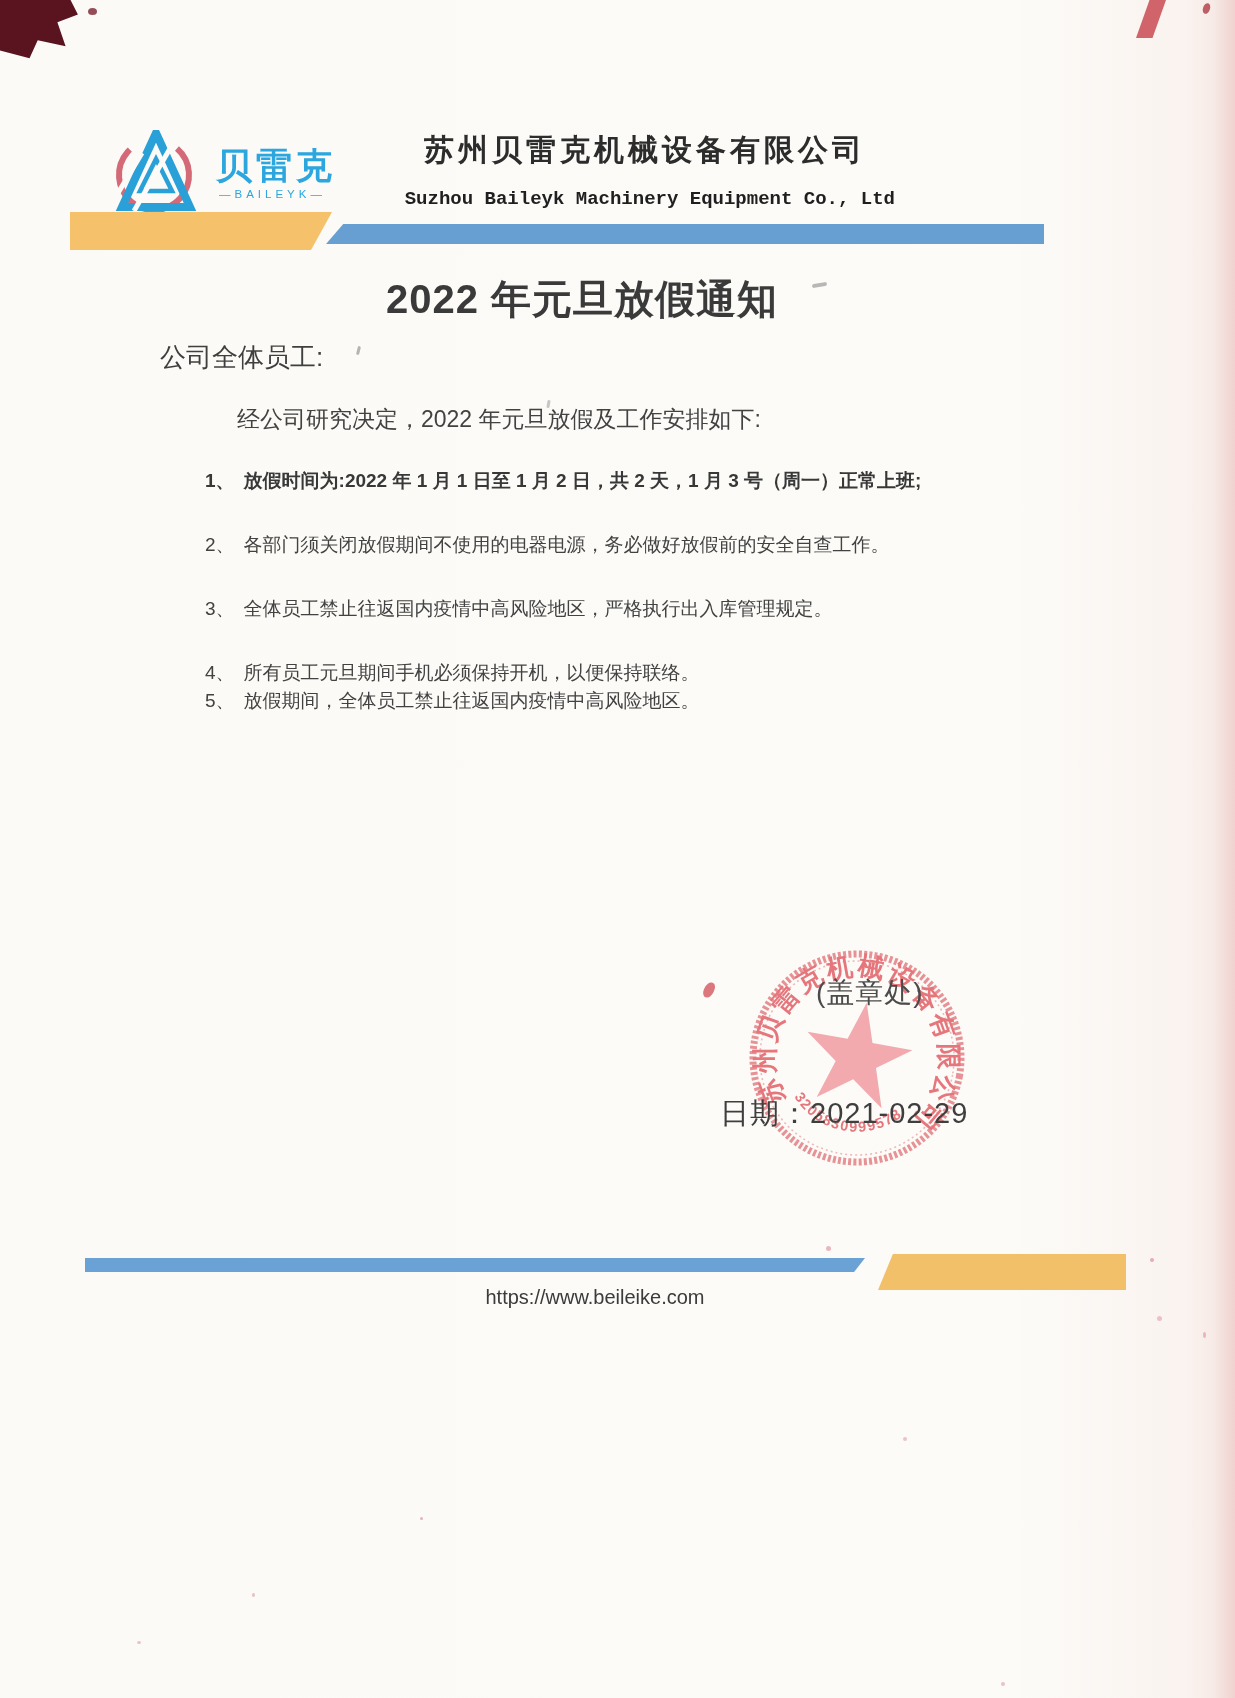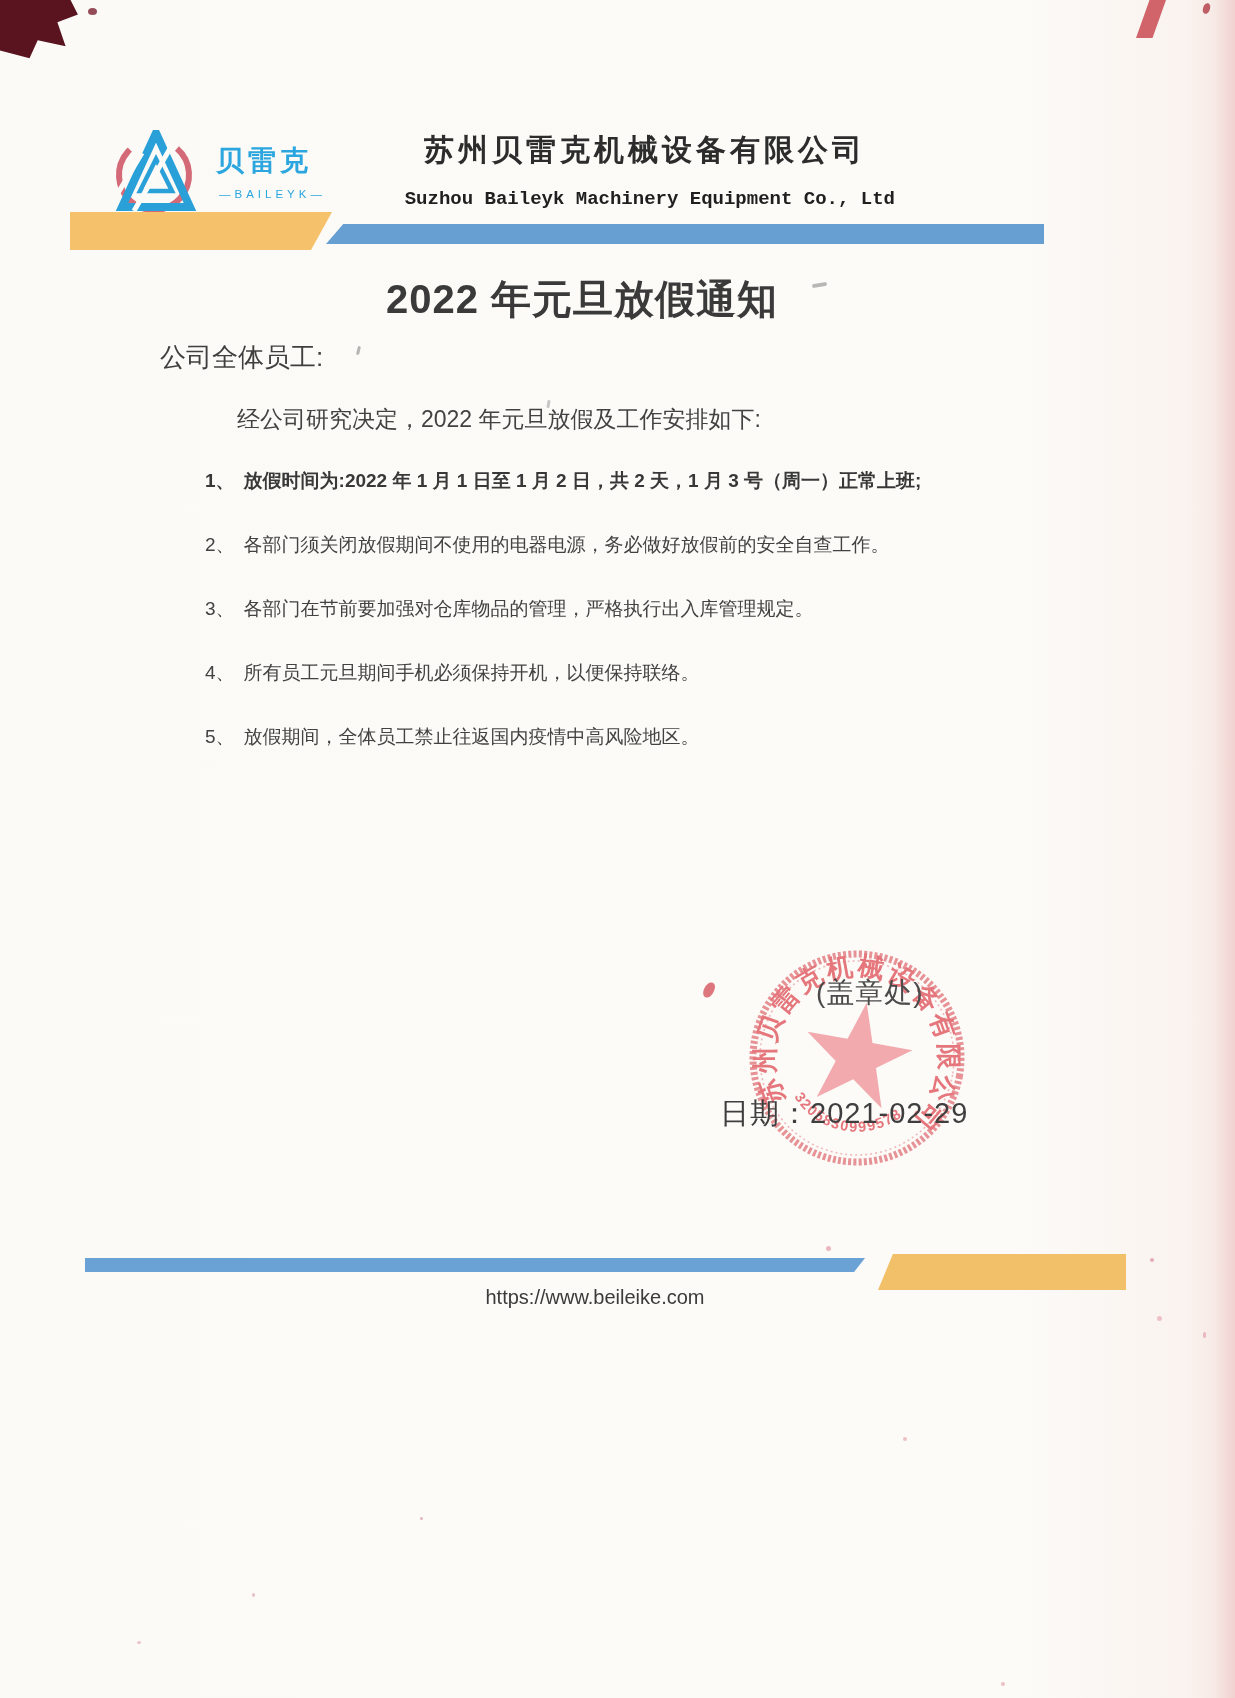--- a/index.html
+++ b/index.html
@@ -19,41 +19,41 @@
     clip-path:polygon(45% 0,100% 0,55% 100%,0 100%);}
   .tr-dot{left:1203px;top:3px;width:7px;height:11px;background:#b03a44;border-radius:50%;transform:rotate(18deg);opacity:.8;}
   .speck{border-radius:50%;}
   .mark-dash{left:812px;top:283px;width:15px;height:4px;background:#8a8a8a;opacity:.6;transform:rotate(-9deg);border-radius:2px;}
   .mark-apos{left:357px;top:346px;width:3px;height:9px;background:#8f8f8f;opacity:.65;transform:rotate(14deg);border-radius:2px;}
   .mark-comma{left:547px;top:400px;width:3px;height:8px;background:#9a9a9a;opacity:.55;transform:rotate(10deg);border-radius:2px;}
   .red-blob{left:704px;top:982px;width:10px;height:16px;background:#d4555e;opacity:.8;border-radius:60% 40% 55% 45%;transform:rotate(22deg);}
 
   
   .logo-svg{left:108px;top:130px;}
-  .logo-text{left:216px;top:142px;font-size:28px;font-weight:700;letter-spacing:4px;color:#2ba6df;}
+  .logo-text{left:216px;top:142px;font-size:36px;font-weight:700;letter-spacing:4px;color:#2ba6df;}
   .logo-sub{left:219px;top:188px;font-size:11.5px;letter-spacing:4px;color:#2ba6df;}
   .company-cn{left:420px;top:130px;width:450px;text-align:center;font-size:30px;font-weight:700;
     letter-spacing:4px;color:#2c2c2c;font-family:"Liberation Serif","DejaVu Serif",serif;}
   .company-en{left:395px;top:188px;width:500px;text-align:right;font-size:19px;font-weight:600;
     color:#1f1f1f;font-family:"Liberation Mono","DejaVu Sans Mono",monospace;}
   .bar{position:absolute;}
   .hdr-yellow{left:70px;top:212px;width:262px;height:38px;background:#f5c26b;
     clip-path:polygon(0 0,100% 0,92% 100%,0 100%);}
   .hdr-blue{left:326px;top:224px;width:718px;height:20px;background:#689fd3;
     clip-path:polygon(2.4% 0,100% 0,100% 100%,0 100%);}
 
   
   .title{left:0;top:272px;width:1164px;text-align:center;font-size:40px;font-weight:700;
     letter-spacing:1px;color:#3a3a3a;}
   .salutation{left:160px;top:340px;font-size:26px;color:#3f3f3f;}
   .intro{left:205px;top:404px;font-size:23px;color:#424242;margin-left:32px;}
   .item{left:205px;font-size:19px;color:#424242;}
   .item .num{margin-right:9px;}
   .item-bold{font-weight:700;color:#383838;}
-  .i1{top:468px;} .i2{top:532px;} .i3{top:596px;} .i4{top:660px;} .i5{top:724px;}
+  .i1{top:468px;} .i2{top:532px;} .i3{top:596px;} .i4{top:660px;} .i5{top:688px;}
 
   
   .stamp-svg{left:737px;top:938px;opacity:.88;}
   .seal-label{left:816px;top:974px;font-size:28px;color:#4b4b4b;letter-spacing:1px;}
   .date-line{left:720px;top:1094px;font-size:29px;color:#3e3e3e;letter-spacing:1px;}
 
   
   .ftr-blue{left:85px;top:1258px;width:780px;height:14px;background:#6ba2d6;
     clip-path:polygon(0 0,100% 0,98.6% 100%,0 100%);}
   .ftr-yellow{left:878px;top:1254px;width:248px;height:36px;background:#f3c06a;
@@ -107,21 +107,21 @@
   <div class="abs salutation">公司全体员工:</div>
   <div class="abs intro">经公司研究决定，2022 年元旦放假及工作安排如下:</div>
 
   <div class="abs item item-bold i1">
     <span class="num">1、</span><span>放假时间为:2022 年 1 月 1 日至 1 月 2 日，共 2 天，1 月 3 号（周一）正常上班;</span>
   </div>
   <div class="abs item i2">
     <span class="num">2、</span><span>各部门须关闭放假期间不使用的电器电源，务必做好放假前的安全自查工作。</span>
   </div>
   <div class="abs item i3">
-    <span class="num">3、</span><span>各部门在节前要加强对仓库物品的管理，严格执行出入库管理规定。</span>
+    <span class="num">3、</span><span>全体员工禁止往返国内疫情中高风险地区，严格执行出入库管理规定。</span>
   </div>
   <div class="abs item i4">
     <span class="num">4、</span><span>所有员工元旦期间手机必须保持开机，以便保持联络。</span>
   </div>
   <div class="abs item i5">
     <span class="num">5、</span><span>放假期间，全体员工禁止往返国内疫情中高风险地区。</span>
   </div>
 
   <svg class="abs stamp-svg" width="240" height="240" viewBox="-120 -120 240 240">
     <g transform="rotate(10)">

